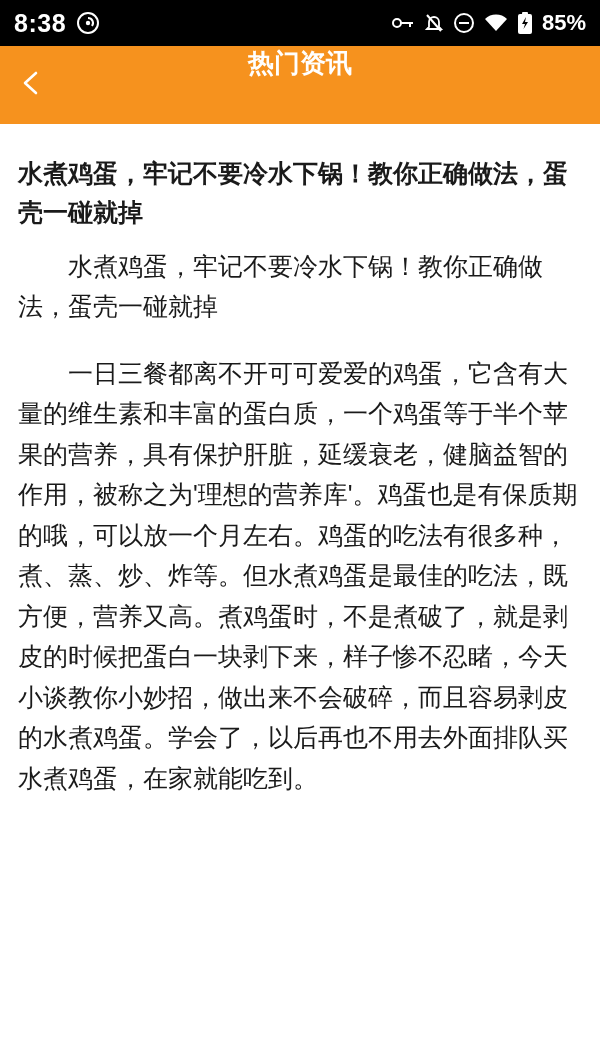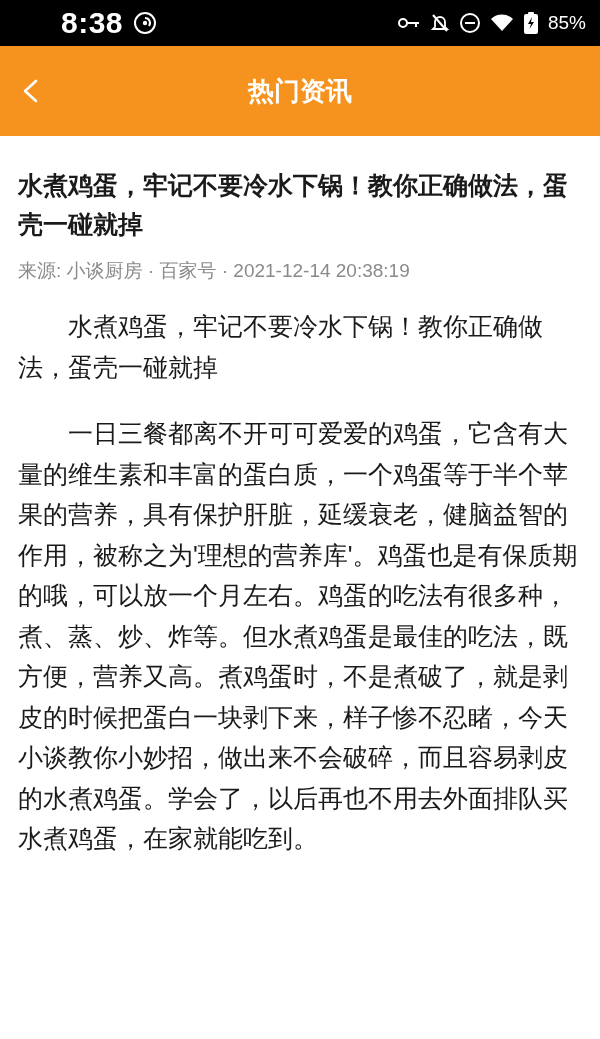--- a/index.html
+++ b/index.html
@@ -24,44 +24,42 @@
     justify-content: space-between;
     padding: 0 14px;
     box-sizing: border-box;
   }
   .status-left {
     display: flex;
     align-items: center;
     gap: 10px;
   }
   .status-clock {
-    font-size: 30px;
+    font-size: 25px;
     font-weight: bold;
     letter-spacing: 0.5px;
-    margin-left: 47px;
   }
   .status-right {
     display: flex;
     align-items: center;
     gap: 9px;
   }
   .status-battery-text {
-    font-size: 19px;
-    font-weight: normal;
+    font-size: 22px;
+    font-weight: bold;
   }
   .icon-svg {
     display: block;
   }
 
   
   .app-bar {
-    height: 90px;
+    height: 78px;
     background: #f6921e;
     display: flex;
-    align-items: center;
     position: relative;
   }
   .back-btn {
     width: 64px;
     height: 74px;
     display: flex;
     align-items: center;
     justify-content: center;
     cursor: pointer;
   }
@@ -158,18 +156,17 @@
   <div class="back-btn">
     <svg class="icon-svg" width="30" height="30" viewBox="0 0 30 30">
       <polyline points="19,5 8,15 19,25" fill="none" stroke="#ffffff" stroke-width="2.6" stroke-linecap="round" stroke-linejoin="round"></polyline>
     </svg>
   </div>
   <div class="app-bar-title">热门资讯</div>
 </div>
 
 <div class="article">
   <h1 class="article-title">水煮鸡蛋，牢记不要冷水下锅！教你正确做法，蛋壳一碰就掉</h1>
-  <div class="article-meta">来源: 小谈厨房 · 百家号 · 2021-12-14 20:38:19</div>
   <div class="article-body">
     <p>水煮鸡蛋，牢记不要冷水下锅！教你正确做法，蛋壳一碰就掉</p>
     <p>一日三餐都离不开可可爱爱的鸡蛋，它含有大量的维生素和丰富的蛋白质，一个鸡蛋等于半个苹果的营养，具有保护肝脏，延缓衰老，健脑益智的作用，被称之为'理想的营养库'。鸡蛋也是有保质期的哦，可以放一个月左右。鸡蛋的吃法有很多种，煮、蒸、炒、炸等。但水煮鸡蛋是最佳的吃法，既方便，营养又高。煮鸡蛋时，不是煮破了，就是剥皮的时候把蛋白一块剥下来，样子惨不忍睹，今天小谈教你小妙招，做出来不会破碎，而且容易剥皮的水煮鸡蛋。学会了，以后再也不用去外面排队买水煮鸡蛋，在家就能吃到。</p>
   </div>
 </div>
 
 </body></html>

